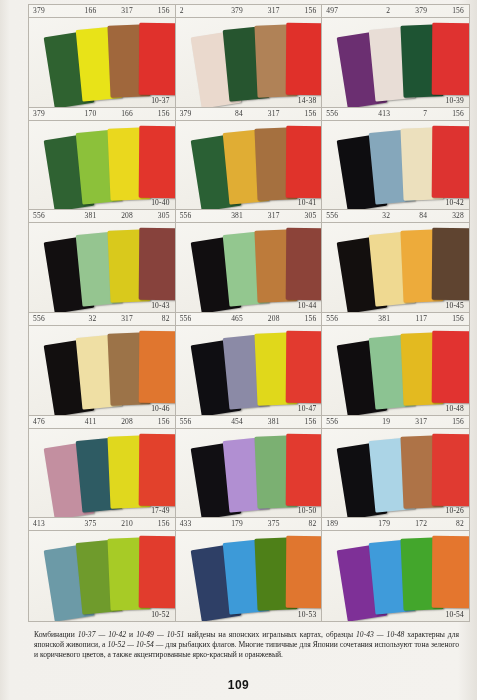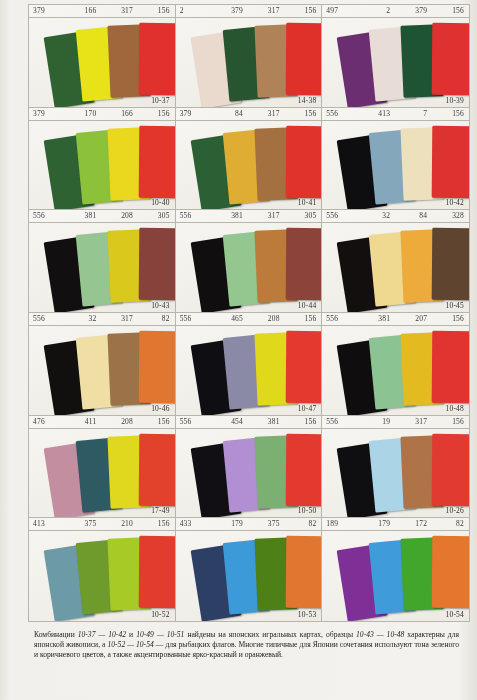--- a/index.html
+++ b/index.html
@@ -271,21 +271,21 @@
           <div class="card c1" style="background: rgb(139, 138, 166); z-index: 2;"></div>
           <div class="card c2" style="background: rgb(224, 216, 27); z-index: 3;"></div>
           <div class="card c3" style="background: rgb(226, 58, 47); z-index: 4;"></div>
         </div>
         <div class="code">10-47</div>
       </div>
       <div class="cell">
         <div class="hdr">
           <span>556</span>
           <span>381</span>
-          <span>207</span>
+          <span>117</span>
           <span>156</span>
         </div>
         <div class="fan">
           <div class="card c0" style="background: rgb(16, 13, 15); z-index: 1;"></div>
           <div class="card c1" style="background: rgb(140, 195, 146); z-index: 2;"></div>
           <div class="card c2" style="background: rgb(227, 186, 32); z-index: 3;"></div>
           <div class="card c3" style="background: rgb(225, 51, 48); z-index: 4;"></div>
         </div>
         <div class="code">10-48</div>
       </div>
@@ -376,14 +376,15 @@
           <div class="card c1" style="background: rgb(63, 155, 218); z-index: 2;"></div>
           <div class="card c2" style="background: rgb(67, 166, 44); z-index: 3;"></div>
           <div class="card c3" style="background: rgb(228, 118, 46); z-index: 4;"></div>
         </div>
         <div class="code">10-54</div>
       </div>
     </div>
 
   <div class="caption" id="caption"><span>Комбинации </span><i>10-37 — 10-42</i><span> и </span><i>10-49 — 10-51</i><span> найдены на японских игральных картах, образцы </span><i>10-43 — 10-48</i><span> характерны для японской живописи, а </span><i>10-52 — 10-54</i><span> — для рыбацких флагов. Многие типичные для Японии сочетания используют тона зеленого и коричневого цветов, а также акцентированные ярко-красный и оранжевый.</span></div>
 
+  <div class="pageno">109</div>
 
 </div>
 
 </body></html>

